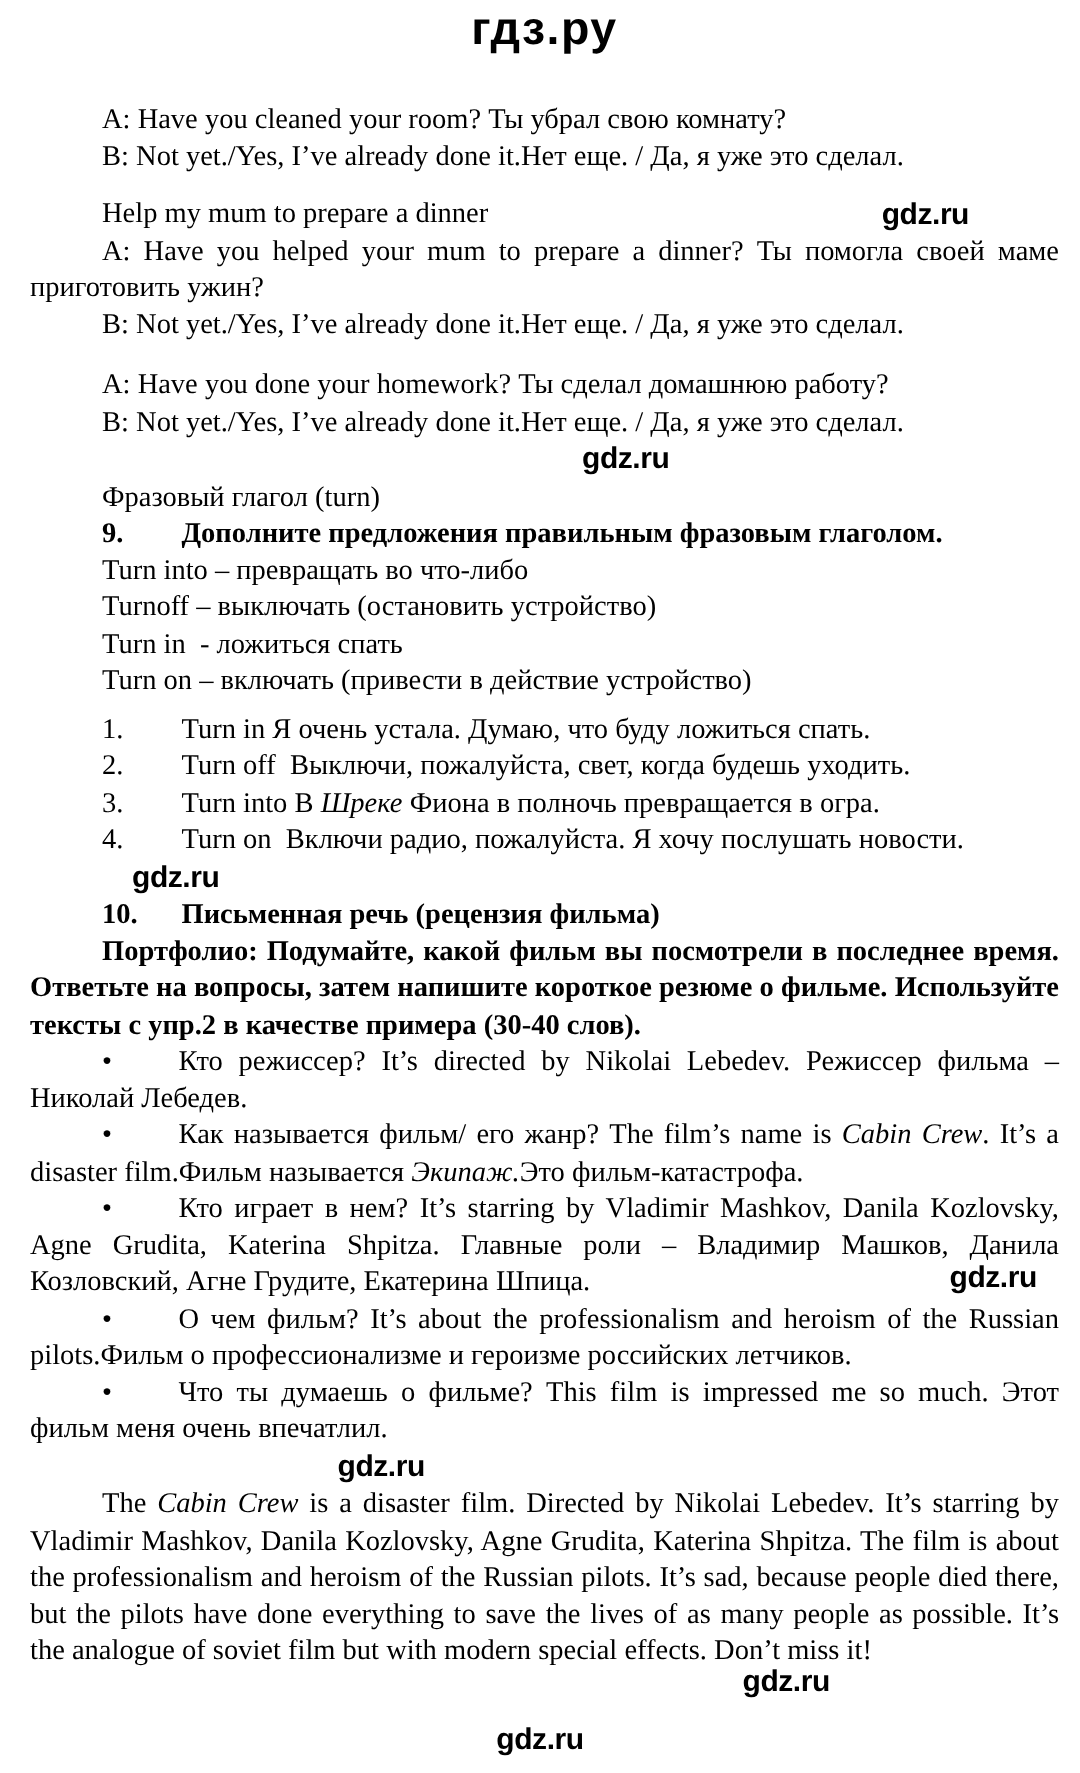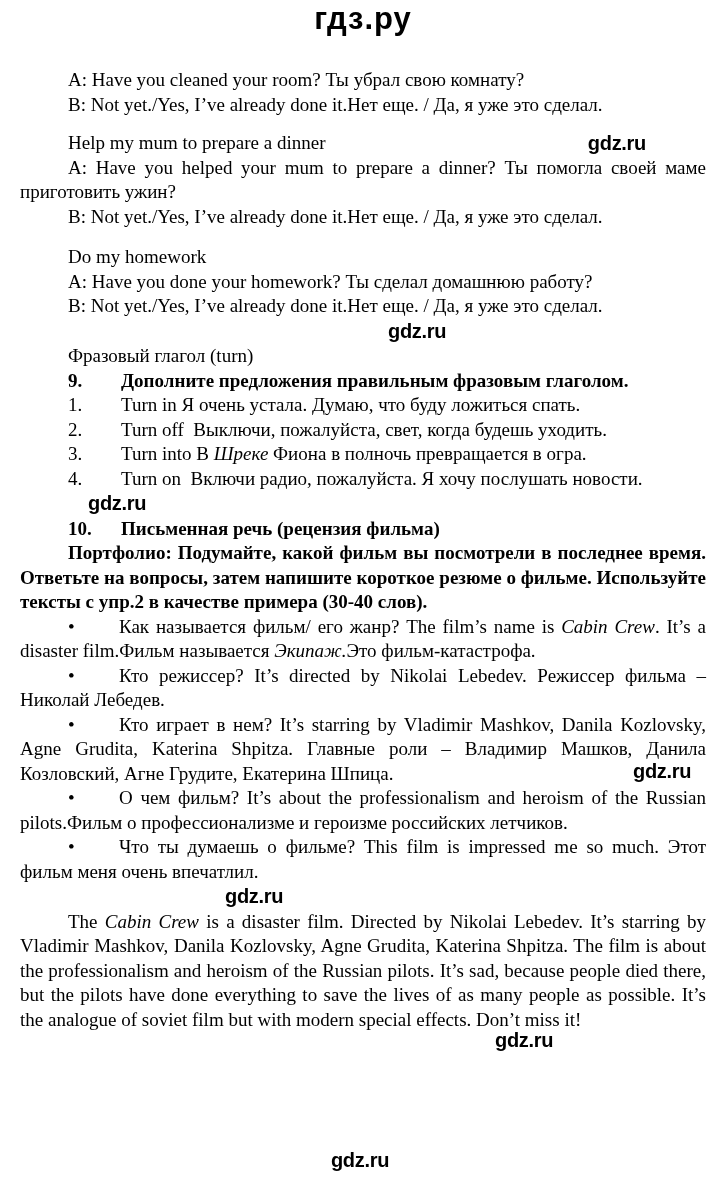--- a/index.html
+++ b/index.html
@@ -51,35 +51,40 @@
   <div class="gap-md">
     <p class="para rel">
       <span>Help my mum to prepare a dinner</span>
       <span class="wm wm-abs" style="right:60px;top:0;">gdz.ru</span>
     </p>
     <p class="para">A: Have you helped your mum to prepare a dinner? Ты помогла своей маме приготовить ужин?</p>
     <p class="para">B: Not yet./Yes, I’ve already done it.Нет еще. / Да, я уже это сделал.</p>
   </div>
 
   <div>
-    <p class="para">Do my homework</p>
     <p class="para">A: Have you done your homework? Ты сделал домашнюю работу?</p>
     <p class="para">B: Not yet./Yes, I’ve already done it.Нет еще. / Да, я уже это сделал.</p>
   </div>
 
   <div class="wm-line" style="padding-left:368px;">
     <span class="wm">gdz.ru</span>
   </div>
 
   <p class="para">Фразовый глагол (turn)</p>
 
   <p class="para b">
     <span class="num">9.</span><span>Дополните предложения правильным фразовым глаголом.</span>
   </p>
 
+  <div class="gap-xs">
+    <p class="para">Turn into – превращать во что-либо</p>
+    <p class="para">Turnoff – выключать (остановить устройство)</p>
+    <p class="para">Turn in - ложиться спать</p>
+    <p class="para">Turn on – включать (привести в действие устройство)</p>
+  </div>
 
   <div>
     <p class="para">
       <span class="num">1.</span><span>Turn in Я очень устала. Думаю, что буду ложиться спать.</span>
     </p>
     <p class="para">
       <span class="num">2.</span><span>Turn off Выключи, пожалуйста, свет, когда будешь уходить.</span>
     </p>
     <p class="para">
       <span class="num">3.</span><span>Turn into В </span><span class="it">Шреке</span><span> Фиона в полночь превращается в огра.</span>
@@ -94,24 +99,24 @@
   </div>
 
   <p class="para b">
     <span class="num">10.</span><span>Письменная речь (рецензия фильма)</span>
   </p>
 
   <p class="para b">Портфолио: Подумайте, какой фильм вы посмотрели в последнее время. Ответьте на вопросы, затем напишите короткое резюме о фильме. Используйте тексты с упр.2 в качестве примера (30-40 слов).</p>
 
   <div>
     <p class="para">
-      <span class="bullet">•</span><span class="tab"></span><span>Как называется фильм/ его жанр? The film’s name is </span><span class="it">Cabin Crew</span><span>. It’s a disaster film.Фильм называется </span><span class="it">Экипаж.</span><span>Это фильм-катастрофа.</span>
+      <span class="bullet">•</span><span class="tab"></span><span>Кто режиссер? It’s directed by Nikolai Lebedev. Режиссер фильма – Николай Лебедев.</span>
     </p>
     <p class="para">
-      <span class="bullet">•</span><span class="tab"></span><span>Кто режиссер? It’s directed by Nikolai Lebedev. Режиссер фильма – Николай Лебедев.</span>
+      <span class="bullet">•</span><span class="tab"></span><span>Как называется фильм/ его жанр? The film’s name is </span><span class="it">Cabin Crew</span><span>. It’s a disaster film.Фильм называется </span><span class="it">Экипаж.</span><span>Это фильм-катастрофа.</span>
     </p>
     <p class="para rel">
       <span class="bullet">•</span><span class="tab"></span><span>Кто играет в нем? It’s starring by Vladimir Mashkov, Danila Kozlovsky, Agne Grudita, Katerina Shpitza. Главные роли – Владимир Машков, Данила Козловский, Агне Грудите, Екатерина Шпица.</span>
       <span class="wm wm-abs" style="left:565px;top:46px;">gdz.ru</span>
     </p>
     <p class="para">
       <span class="bullet">•</span><span class="tab"></span><span>О чем фильм? It’s about the professionalism and heroism of the Russian pilots.Фильм о профессионализме и героизме российских летчиков.</span>
     </p>
     <p class="para">
       <span class="bullet">•</span><span class="tab"></span><span>Что ты думаешь о фильме? This film is impressed me so much. Этот фильм меня очень впечатлил.</span>

